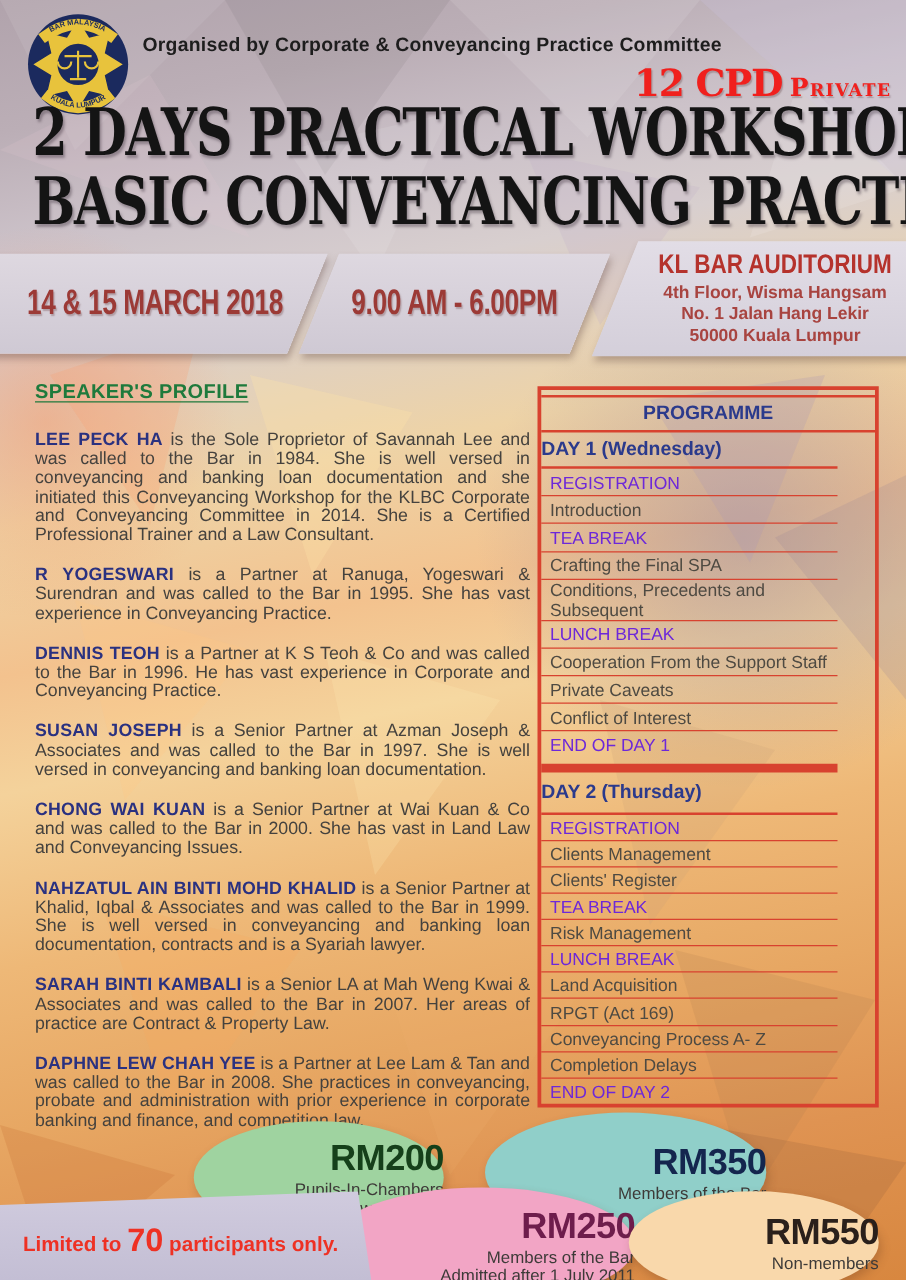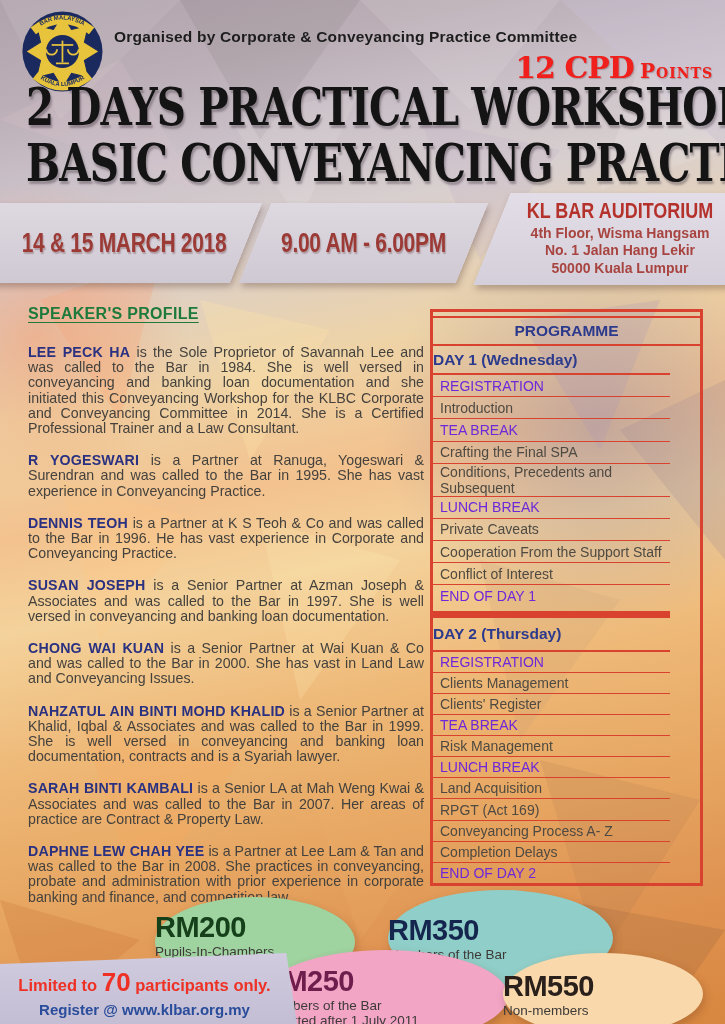--- a/index.html
+++ b/index.html
@@ -59,21 +59,21 @@
   .dayhead{height:29px;border-bottom:2px solid #d8422f;display:flex;align-items:center;justify-content:flex-start;}
   .d2{height:34px;}
   .rows{flex:1;display:flex;flex-direction:column;}
   .prow{flex:1;display:flex;align-items:center;padding-left:7px;font-size:14px;color:#4e4a42;
         border-bottom:1.8px solid #d8422f;}
   .prow.last{border-bottom:none;}
   .prow.hl{color:#6d28d9;}
   .pbar{height:7px;background:#d8422f;margin-top:4px;}
 
   
-  .fee{position:absolute;border-radius:50%;display:flex;flex-direction:column;align-items:flex-start;
+  .fee{position:absolute;border-radius:50%;display:flex;flex-direction:column;align-items:flex-end;
        justify-content:center;text-align:center;box-shadow:2px 4px 8px rgba(110,60,30,.3);}
   .fee .price{font-weight:bold;font-size:29px;letter-spacing:-.5px;}
   .fee .sub{font-size:13.5px;line-height:15px;color:#3d3a38;}
   .fee-200{left:155px;top:897px;width:200px;height:90px;background:#9fd3a0;z-index:2;}
   .fee-200 .price{color:#15401a;}
   .fee-350{left:388px;top:890px;width:225px;height:96px;background:#90cfc9;z-index:2;}
   .fee-350 .price{color:#14264e;}
   .fee-250{left:263px;top:950px;width:245px;height:92px;background:#f2a5c5;z-index:3;}
   .fee-250 .price{color:#6e1d4c;}
   .fee-550{left:503px;top:953px;width:200px;height:82px;background:#f9d8ab;z-index:3;}
@@ -132,21 +132,21 @@
     <textPath href="#arcTop" startOffset="14%">BAR MALAYSIA</textPath>
   </text>
   <text font-size="5.5" font-weight="bold" fill="#1b2a5e" font-family="Liberation Sans,sans-serif">
     <textPath href="#arcBot" startOffset="10%">KUALA LUMPUR</textPath>
   </text>
 </svg>
 
 <div class="organised">Organised by Corporate &amp; Conveyancing Practice Committee</div>
 
 <div class="cpd">
-  <span class="big">12 CPD</span><span class="small">Points</span>
+  <span class="big">12 CPD</span><span class="small">Private</span>
 </div>
 
 <div class="title">
   <span class="tline">2 DAYS PRACTICAL WORKSHOP ON</span><br>
   <span class="tline">BASIC CONVEYANCING PRACTICE</span>
 </div>
 
 <div class="panel p-date">
   <div class="inner">
       <span class="bandbig">14 &amp; 15 MARCH 2018</span>
@@ -185,22 +185,22 @@
   <div class="dayhead pw">
       <span>DAY 1 (Wednesday)</span>
     </div>
   <div class="rows">
     <div class="prow hl pw">REGISTRATION</div>
     <div class="prow pw">Introduction</div>
     <div class="prow hl pw">TEA BREAK</div>
     <div class="prow pw">Crafting the Final SPA</div>
     <div class="prow pw">Conditions, Precedents and Subsequent</div>
     <div class="prow hl pw">LUNCH BREAK</div>
+    <div class="prow pw">Cooperation From the Support Staff</div>
     <div class="prow pw">Private Caveats</div>
-    <div class="prow pw">Cooperation From the Support Staff</div>
     <div class="prow pw">Conflict of Interest</div>
     <div class="prow hl last pw">END OF DAY 1</div>
   </div>
   <div class="pbar pw"></div>
   <div class="dayhead d2 pw">
       <span>DAY 2 (Thursday)</span>
     </div>
   <div class="rows">
     <div class="prow hl pw">REGISTRATION</div>
     <div class="prow pw">Clients Management</div>
@@ -232,14 +232,13 @@
 </div>
 <div class="fee fee-550">
   <span class="price">RM550</span>
   <span class="sub">Non-members</span>
 </div>
 
 <div class="footer">
   <div class="limited">
     <span>Limited to </span><span class="n70">70</span><span> participants only.</span>
   </div>
-  <a href="#" class="register">Register @ www.klbar.org.my</a>
 </div>
 
 </body></html>

